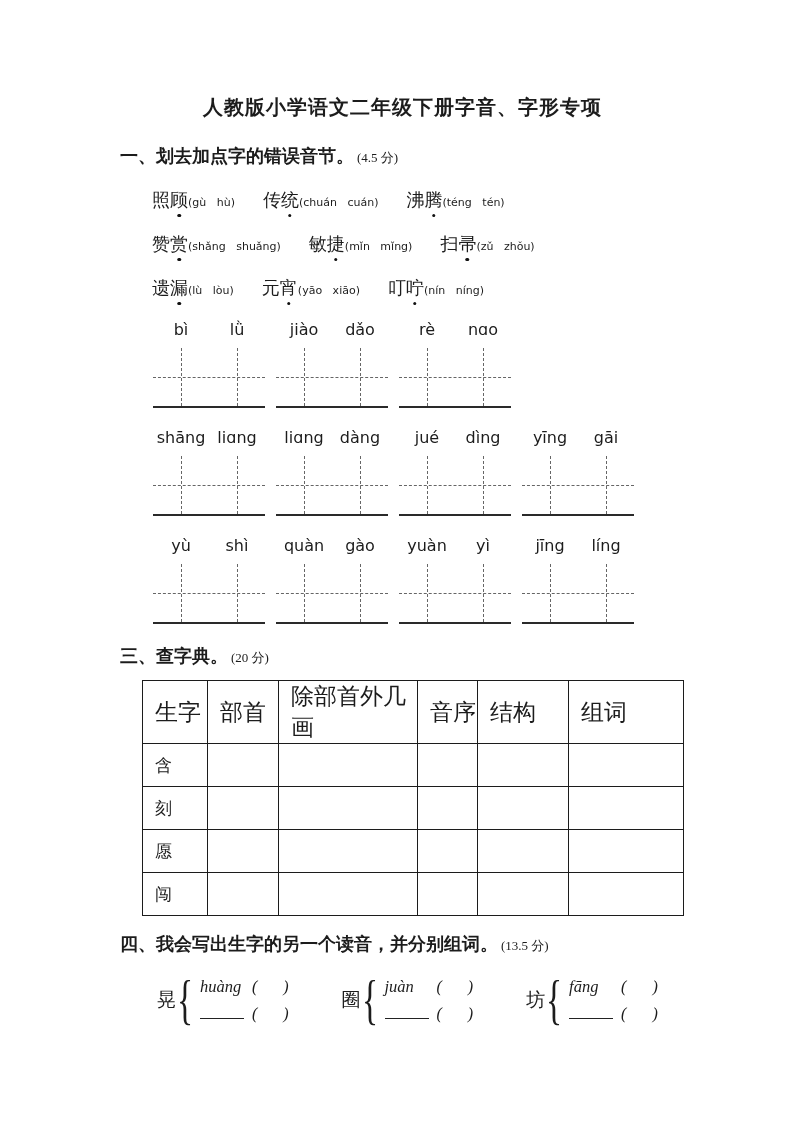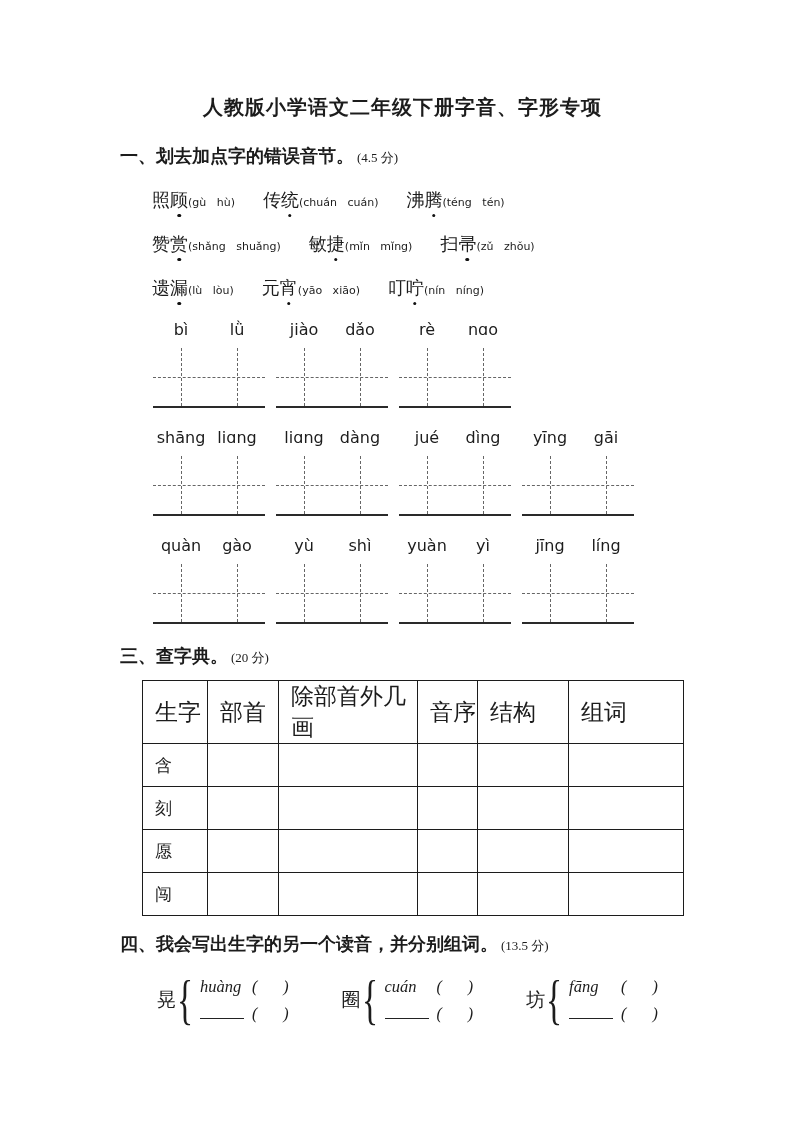--- a/index.html
+++ b/index.html
@@ -163,32 +163,32 @@
           </div>
         <div class="pw-grid">
             <i class="v1"></i>
             <i class="v2"></i>
           </div>
       </div>
     </div>
     <div class="pw-row">
       <div class="pw-group">
         <div class="pw-py">
+            <span>yù</span>
+            <span>shì</span>
+          </div>
+        <div class="pw-grid">
+            <i class="v1"></i>
+            <i class="v2"></i>
+          </div>
+      </div>
+      <div class="pw-group">
+        <div class="pw-py">
             <span>quàn</span>
             <span>gào</span>
-          </div>
-        <div class="pw-grid">
-            <i class="v1"></i>
-            <i class="v2"></i>
-          </div>
-      </div>
-      <div class="pw-group">
-        <div class="pw-py">
-            <span>yù</span>
-            <span>shì</span>
           </div>
         <div class="pw-grid">
             <i class="v1"></i>
             <i class="v2"></i>
           </div>
       </div>
       <div class="pw-group">
         <div class="pw-py">
             <span>yuàn</span>
             <span>yì</span>
@@ -280,21 +280,21 @@
       <span class="brace">{</span>
       <span class="poly-lines">
         <span class="pl"><i class="ppy">huàng</i><i class="paren">(     )</i></span>
         <span class="pl"><i class="blank"></i><i class="paren">(     )</i></span>
       </span>
     </div>
     <div class="poly">
       <span class="poly-char">圈</span>
       <span class="brace">{</span>
       <span class="poly-lines">
-        <span class="pl"><i class="ppy">cuán</i><i class="paren">(     )</i></span>
+        <span class="pl"><i class="ppy">juàn</i><i class="paren">(     )</i></span>
         <span class="pl"><i class="blank"></i><i class="paren">(     )</i></span>
       </span>
     </div>
     <div class="poly">
       <span class="poly-char">坊</span>
       <span class="brace">{</span>
       <span class="poly-lines">
         <span class="pl"><i class="ppy">fāng</i><i class="paren">(     )</i></span>
         <span class="pl"><i class="blank"></i><i class="paren">(     )</i></span>
       </span>

